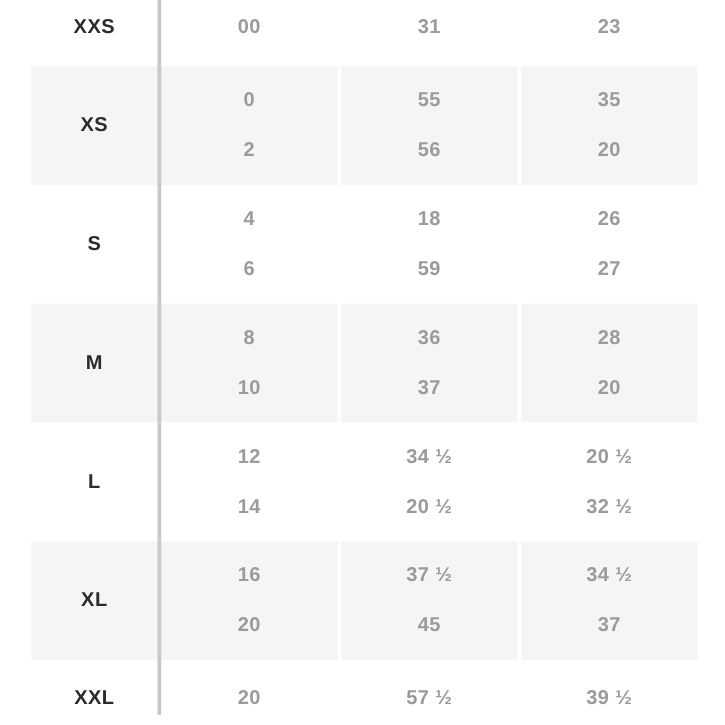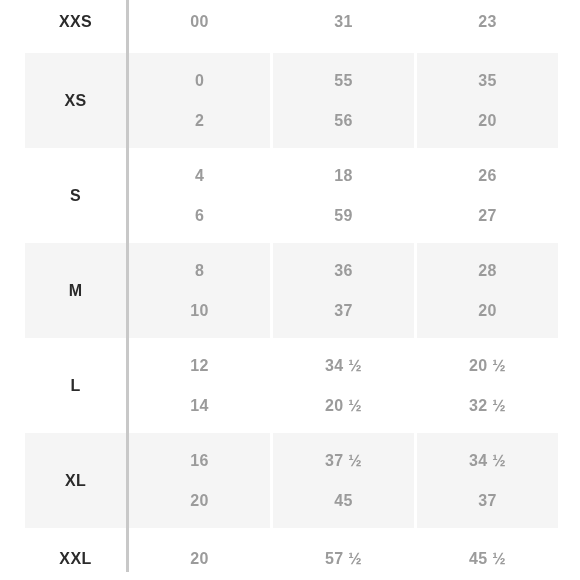--- a/index.html
+++ b/index.html
@@ -248,21 +248,21 @@
             <div class="value-line">20</div>
           </div>
         </td>
         <td class="value-cell">
           <div class="value-stack single">
             <div class="value-line">57 ½</div>
           </div>
         </td>
         <td class="value-cell">
           <div class="value-stack single">
-            <div class="value-line">45 ½</div>
+            <div class="value-line">39 ½</div>
           </div>
         </td>
       </tr>
 
     </tbody>
   </table>
 
   <div id="table-bottom-rule"></div>
 </div>
 

